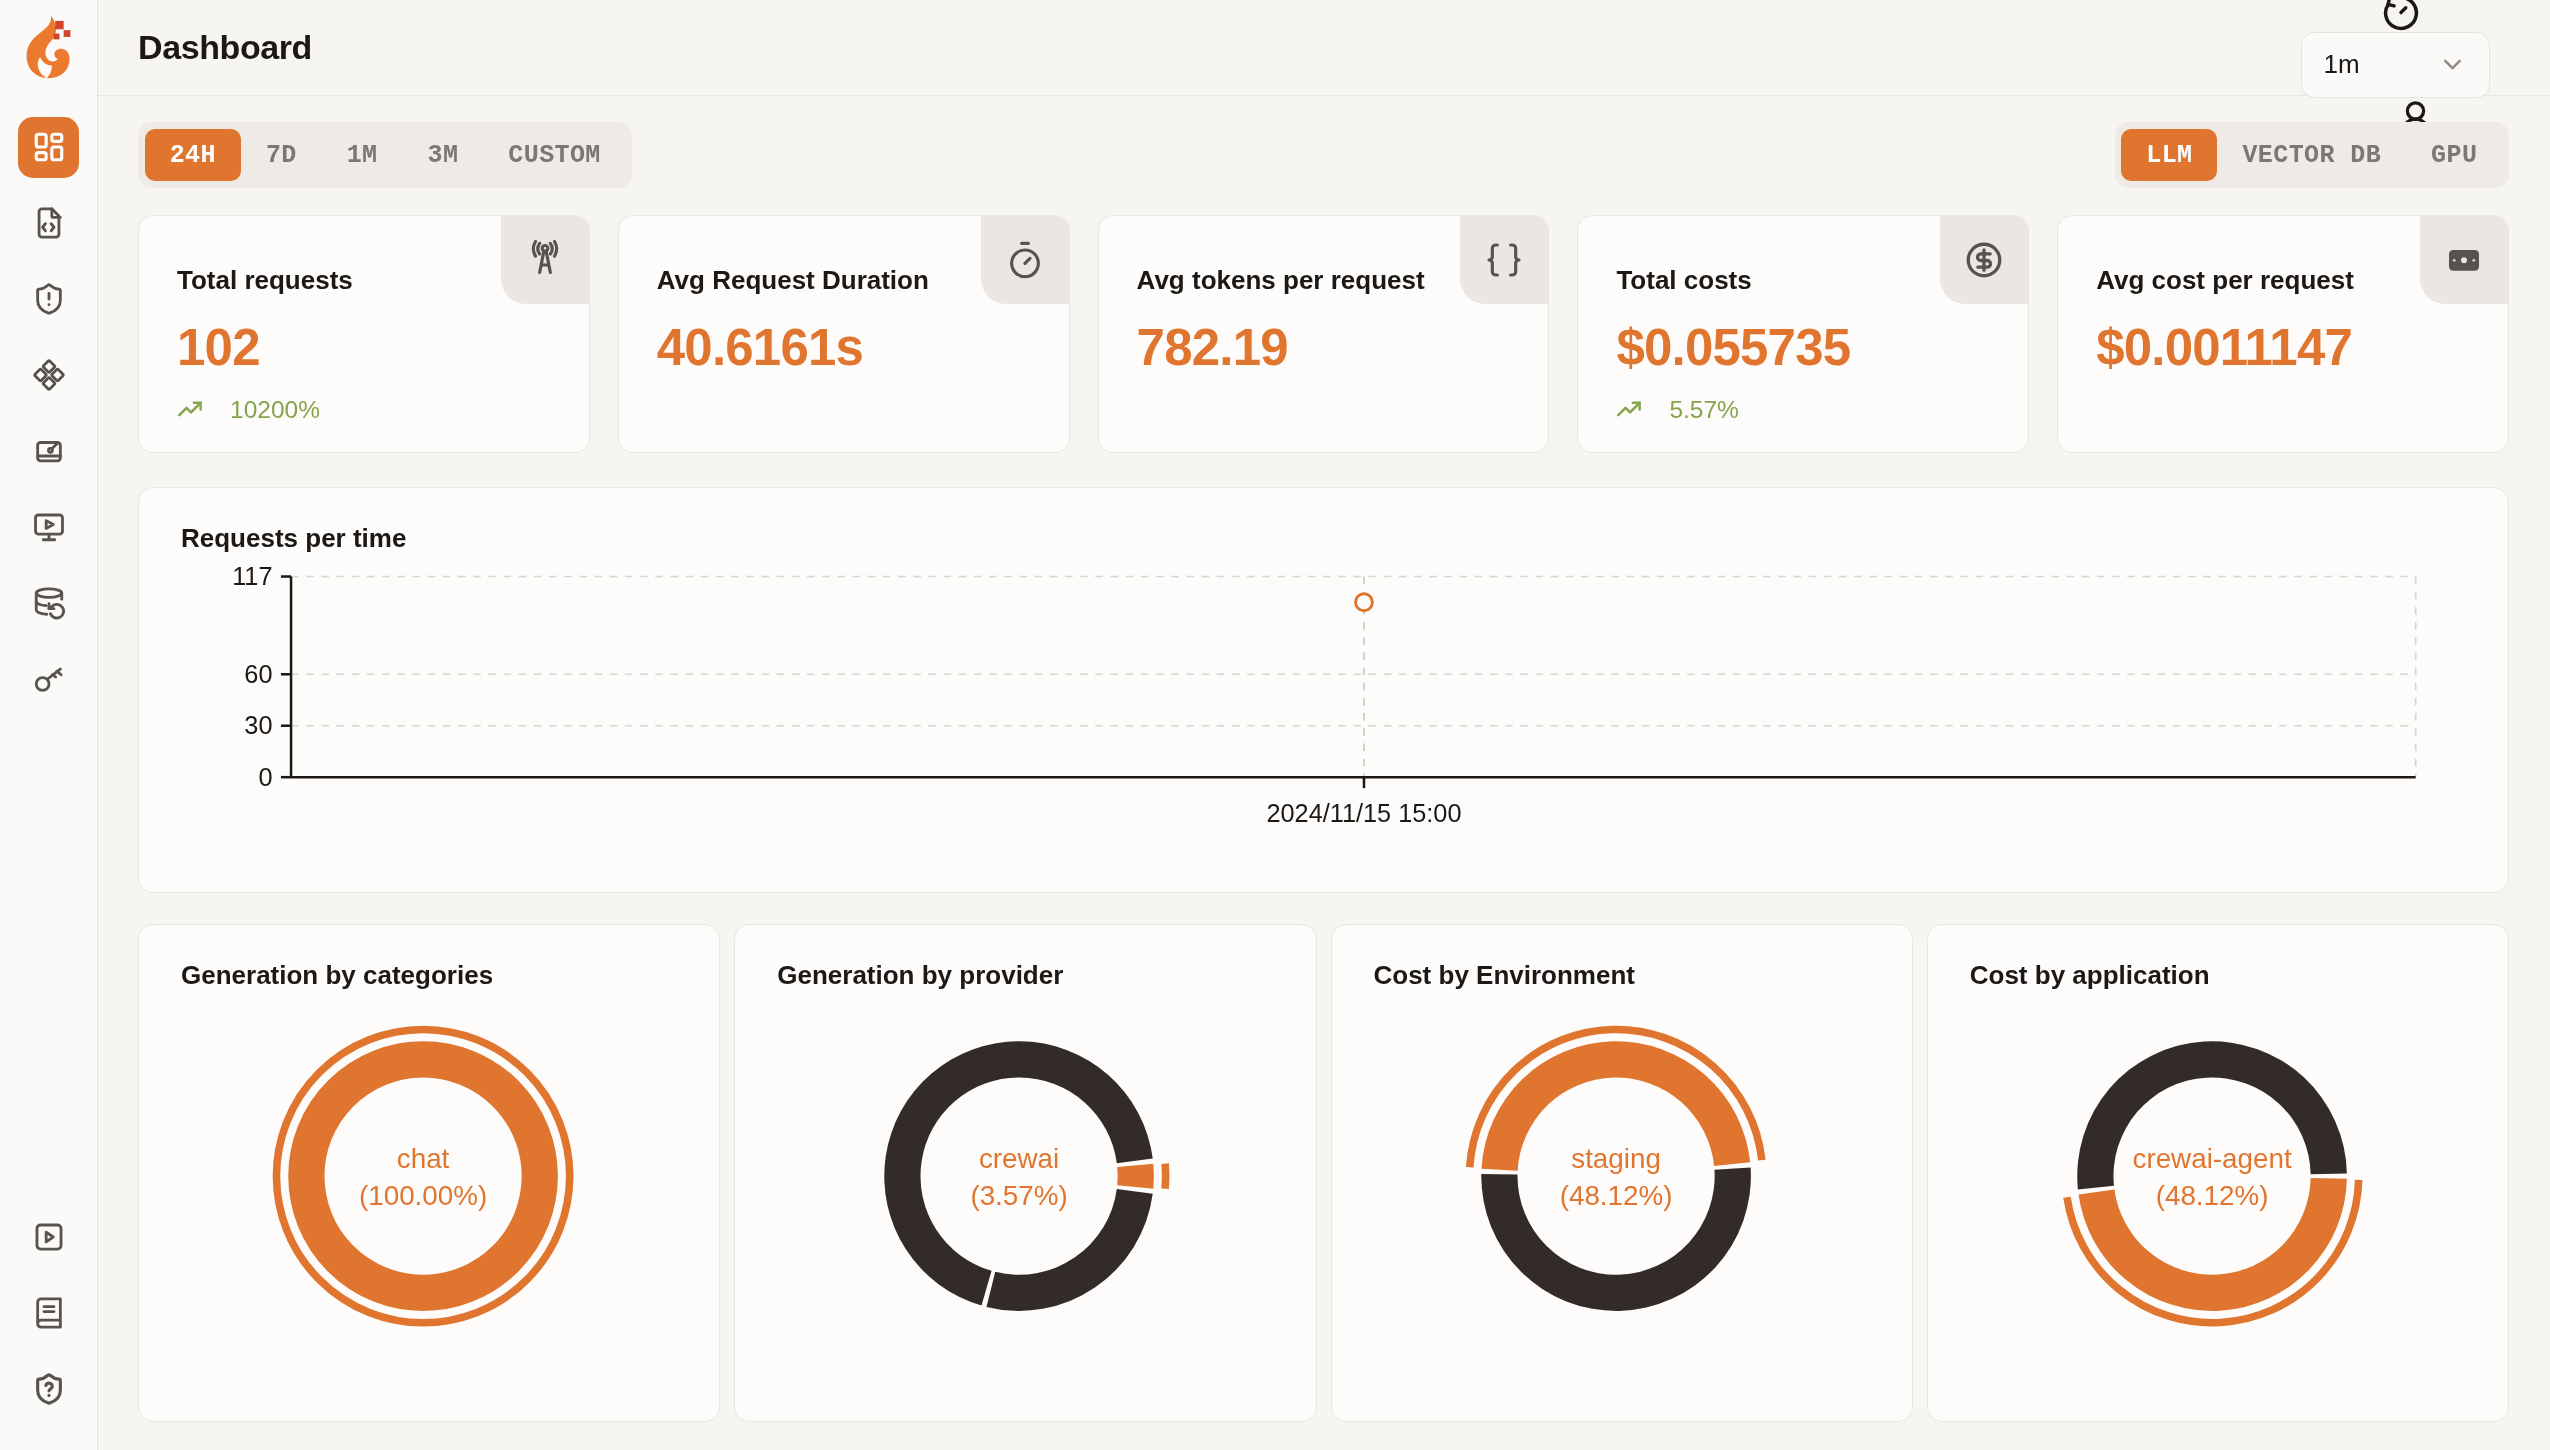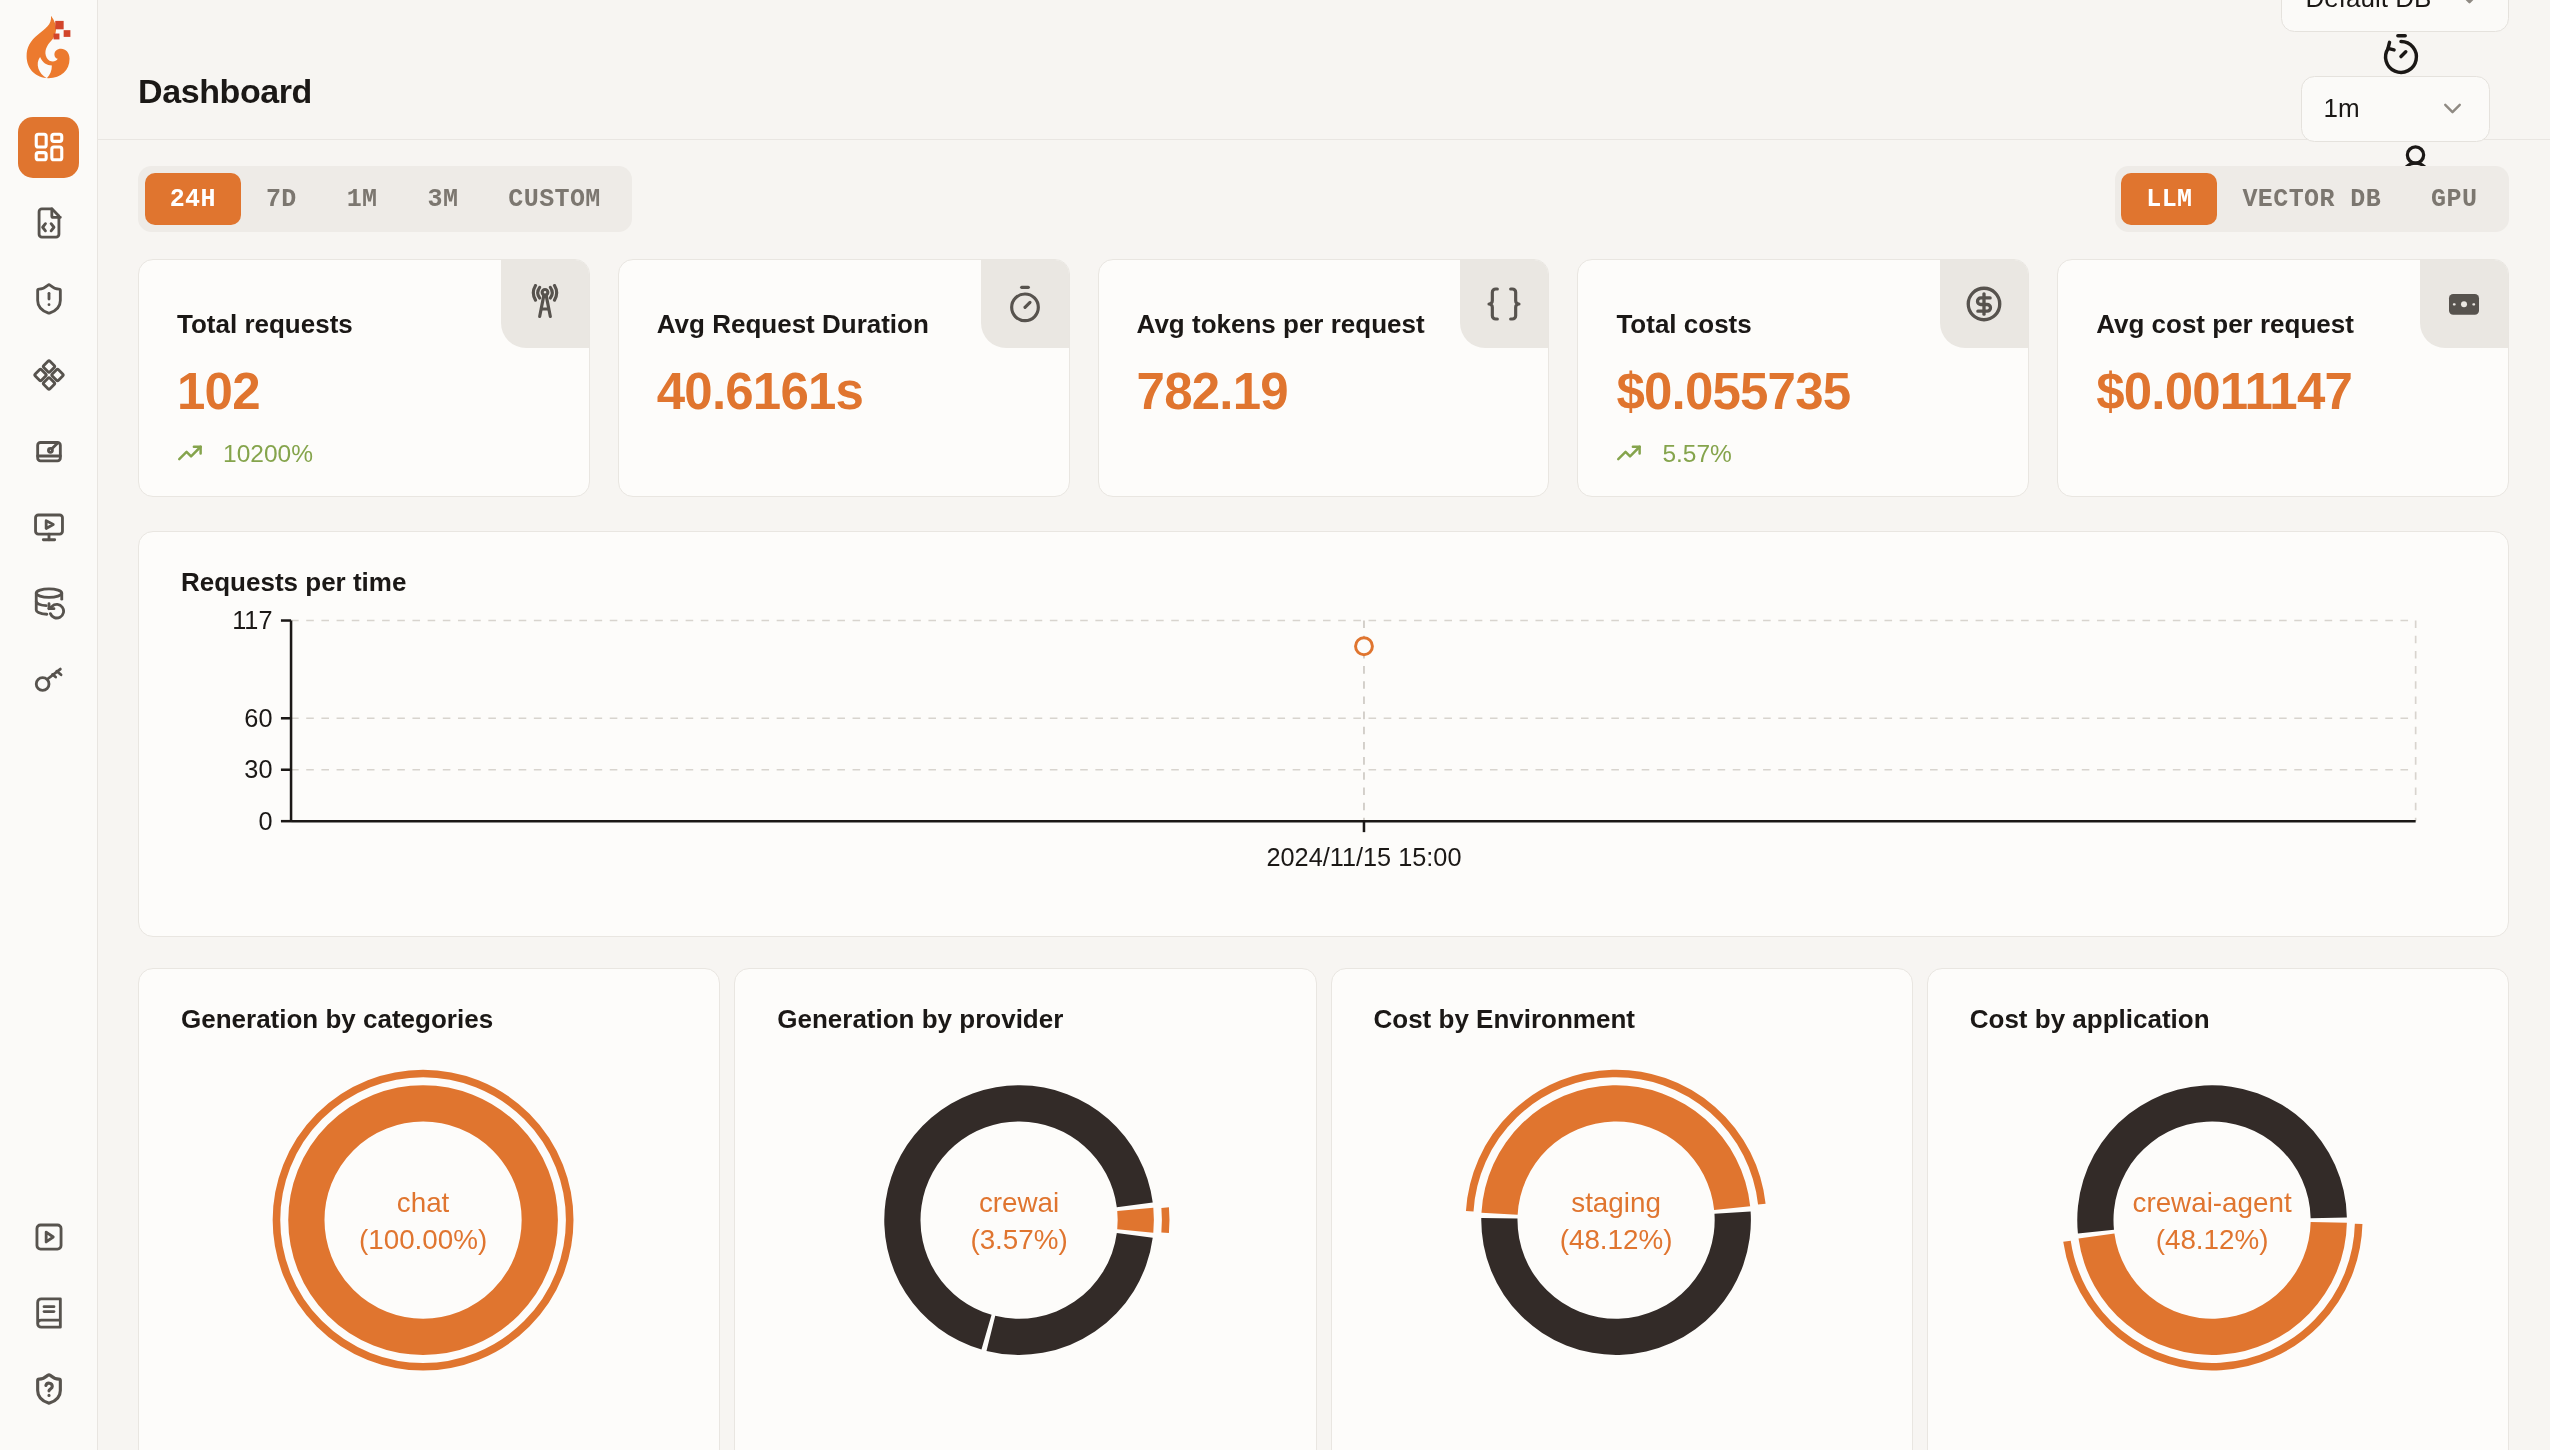--- a/index.html
+++ b/index.html
@@ -8,21 +8,21 @@
   
   .sidebar{position:absolute;left:0;top:0;width:98px;height:1451px;background:#fbfaf8;border-right:1.7px solid #e8e5e1;box-sizing:border-box;display:flex;flex-direction:column;align-items:center;}
   .logo{margin-top:15px;width:51px;height:64px;cursor:pointer;}
   .nav-top{margin-top:30px;display:flex;flex-direction:column;align-items:center;}
   .nav-item{width:61px;height:76px;display:flex;align-items:center;justify-content:center;cursor:pointer;}
   .nav-tile{width:61px;height:61px;background:#e0752f;border-radius:15px;display:flex;align-items:center;justify-content:center;}
   .nav-bottom{position:absolute;bottom:23.6px;left:0;width:98px;display:flex;flex-direction:column;align-items:center;}
   .sicon{stroke:#57534e;fill:none;stroke-width:2;stroke-linecap:round;stroke-linejoin:round;}
   
   .main{position:absolute;left:98px;top:0;width:2452px;height:1451px;}
-  .header{height:96px;border-bottom:1.7px solid #e9e6e2;box-sizing:border-box;display:flex;align-items:center;padding:0 41px 0 40px;margin-top:44px;}
+  .header{height:96px;border-bottom:1.7px solid #e9e6e2;box-sizing:border-box;display:flex;align-items:center;padding:0 41px 0 40px;}
   .page-title{font-size:34px;font-weight:700;letter-spacing:-0.4px;}
   .header-right{margin-left:auto;display:flex;align-items:center;flex-direction:column;}
   .select{height:66px;border:1.7px solid #e5e2dd;border-radius:13.5px;display:flex;align-items:center;background:#fbfaf8;cursor:pointer;box-sizing:border-box;}
   .select .val{font-size:26px;font-weight:500;color:#1b1816;}
   .db-select{width:228px;padding:0 23.6px;}
   .interval-select{width:189px;padding:0 22px;margin-left:0;}
   .select .chev{margin-left:auto;}
   .icon-btn{background:none;border:none;padding:0;cursor:pointer;display:flex;align-items:center;justify-content:center;}
   .hicon{stroke:#1b1816;fill:none;stroke-width:2;stroke-linecap:round;stroke-linejoin:round;}
   .content{padding:0 41px 0 40px;}
@@ -30,21 +30,21 @@
   .filters{margin-top:26px;display:flex;align-items:flex-start;justify-content:space-between;}
   .tab-group{background:#eeebe7;border-radius:13.5px;padding:6.7px;display:flex;align-items:center;height:66px;box-sizing:border-box;font-family:Liberation Mono, monospace;}
   .tab{font-size:25px;font-weight:600;color:#7c7770;padding:0 25px;height:52px;display:flex;align-items:center;border-radius:10px;cursor:pointer;letter-spacing:0.4px;}
   .tab.active{background:#e0752f;color:#fff;}
   
   .card{background:#fdfcfa;border:1.7px solid #e9e6e1;border-radius:15px;box-sizing:border-box;position:relative;}
   .stats{margin-top:27px;display:flex;gap:28px;}
   .stat-card{flex:1;height:238px;overflow:hidden;}
   .stat-title{font-size:26px;font-weight:600;padding:49px 0 0 38px;color:#1b1816;}
   .stat-value{font-size:51px;font-weight:700;color:#e0752f;padding:22px 0 0 38px;letter-spacing:-0.8px;}
-  .stat-trend{display:flex;align-items:center;gap:19px;padding:18.6px 0 0 38px;color:#85a44c;font-size:24.5px;font-weight:500;}
+  .stat-trend{display:flex;align-items:center;gap:26px;padding:18.6px 0 0 38px;color:#85a44c;font-size:24.5px;font-weight:500;}
   .badge{position:absolute;top:0;right:0;width:88px;height:88px;background:#eae7e2;border-radius:0 13.5px 0 25px;display:flex;align-items:center;justify-content:center;}
   .cicon{stroke:#57534e;fill:none;stroke-width:1.9;stroke-linecap:round;stroke-linejoin:round;}
   
   .chart-card{margin-top:34px;height:406px;}
   .card-title{font-size:26px;font-weight:600;padding:35px 0 0 42px;}
   .line-chart{position:absolute;inset:0;}
   
   .donuts{margin-top:31px;display:flex;gap:14px;}
   .donut-card{flex:1;height:498px;overflow:hidden;}
   .donut{position:absolute;inset:0;}

